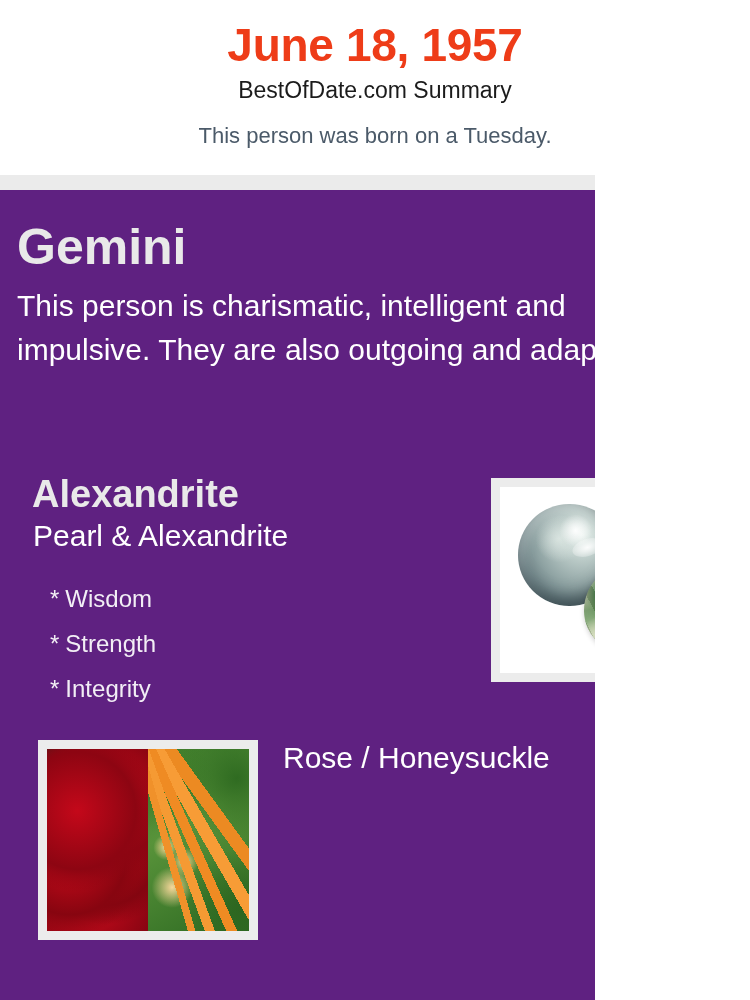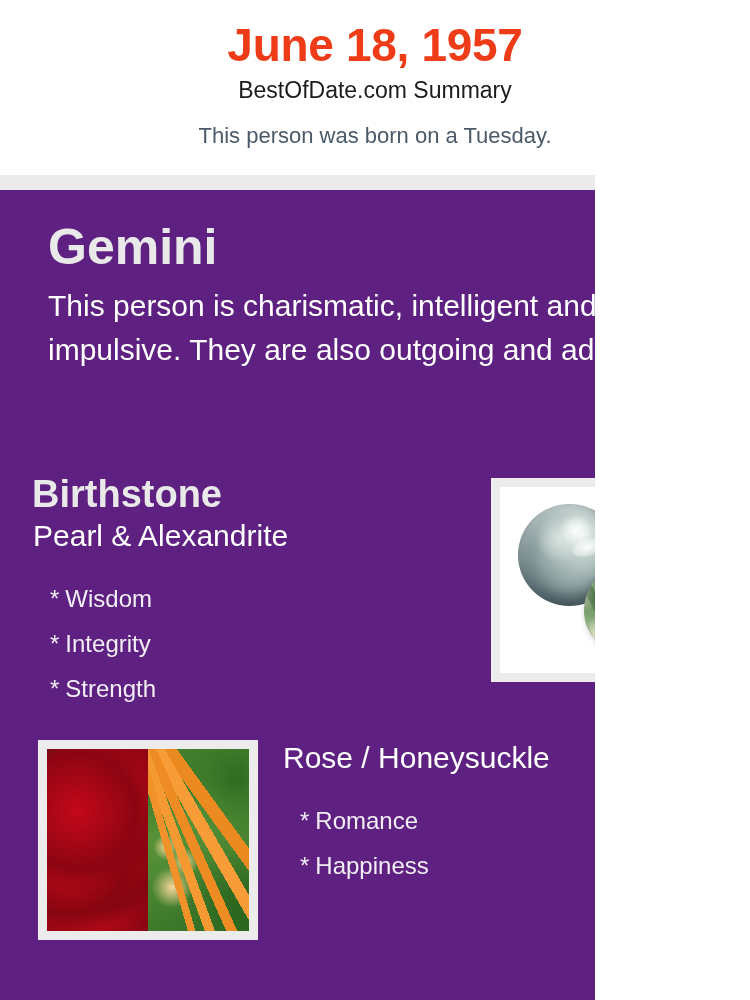--- a/index.html
+++ b/index.html
@@ -67,21 +67,21 @@
   .body-area {
     position: absolute;
     left: 0; top: 190px;
     width: 750px;
     height: 810px;
     background: #5f2181;
   }
 
   .zodiac {
     position: absolute;
-    left: 48px; top: 32px;
+    left: 17px; top: 32px;
     width: 670px;
   }
   .zodiac-name {
     margin: 0;
     font-size: 50px;
     font-weight: bold;
     line-height: 1.0;
     color: #e9e9e9;
   }
   .zodiac-desc {
@@ -271,26 +271,26 @@
   <div class="divider"></div>
 
   <div class="body-area">
 
     <div class="zodiac">
       <h2 class="zodiac-name">Gemini</h2>
       <p class="zodiac-desc">This person is charismatic, intelligent and impulsive. They are also outgoing and adaptable.</p>
     </div>
 
     <div class="birthstone-text">
-      <h2 class="section-title">Birthstone</h2>
+      <h2 class="section-title">Alexandrite</h2>
       <p class="section-value">Pearl &amp; Alexandrite</p>
       <ul class="trait-list">
         <li><span class="bullet-star">*</span><span>Wisdom</span></li>
+        <li><span class="bullet-star">*</span><span>Strength</span></li>
         <li><span class="bullet-star">*</span><span>Integrity</span></li>
-        <li><span class="bullet-star">*</span><span>Strength</span></li>
       </ul>
     </div>
 
     <div class="frame frame-stone">
       <div class="frame-inner">
         <div class="pearl"></div>
         <div class="alex">
           <div class="alex-rough"></div>
           <div class="alex-cut"></div>
         </div>
@@ -299,20 +299,16 @@
 
     <div class="frame frame-flower">
       <div class="frame-inner">
         <div class="roses"></div>
         <div class="honeysuckle"></div>
       </div>
     </div>
 
     <div class="flower-text">
       <p class="section-value">Rose / Honeysuckle</p>
-      <ul class="trait-list">
-        <li><span class="bullet-star">*</span><span>Romance</span></li>
-        <li><span class="bullet-star">*</span><span>Happiness</span></li>
-      </ul>
     </div>
 
   </div>
 </div>
 
 </body></html>

